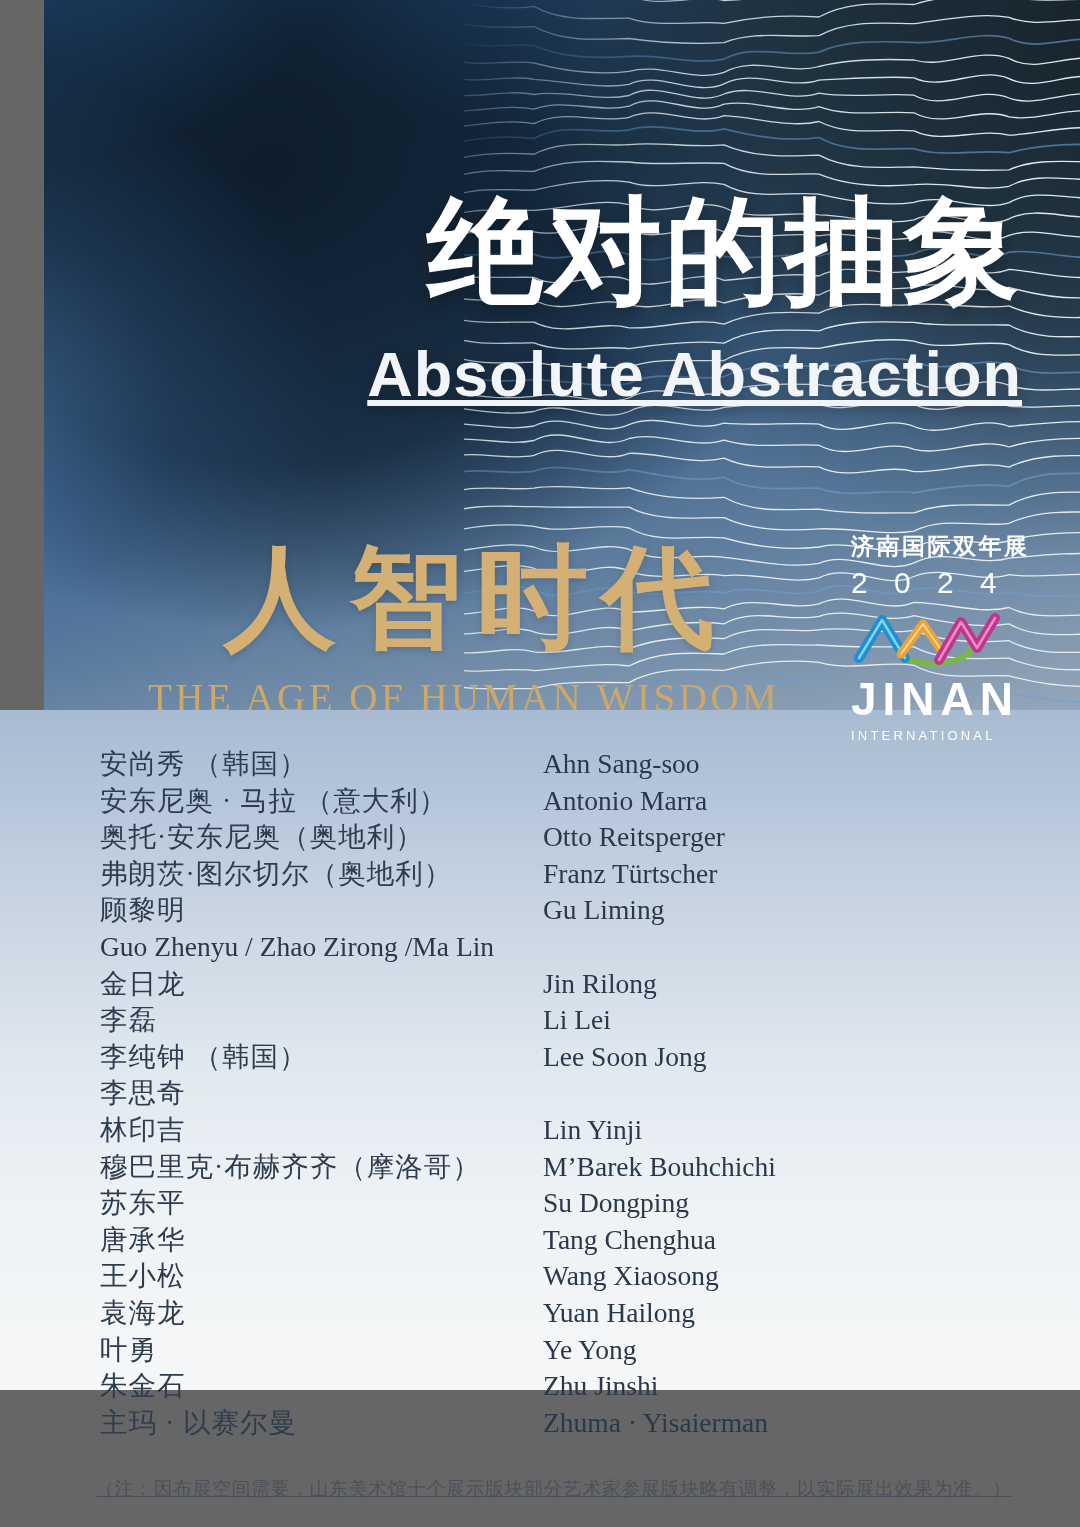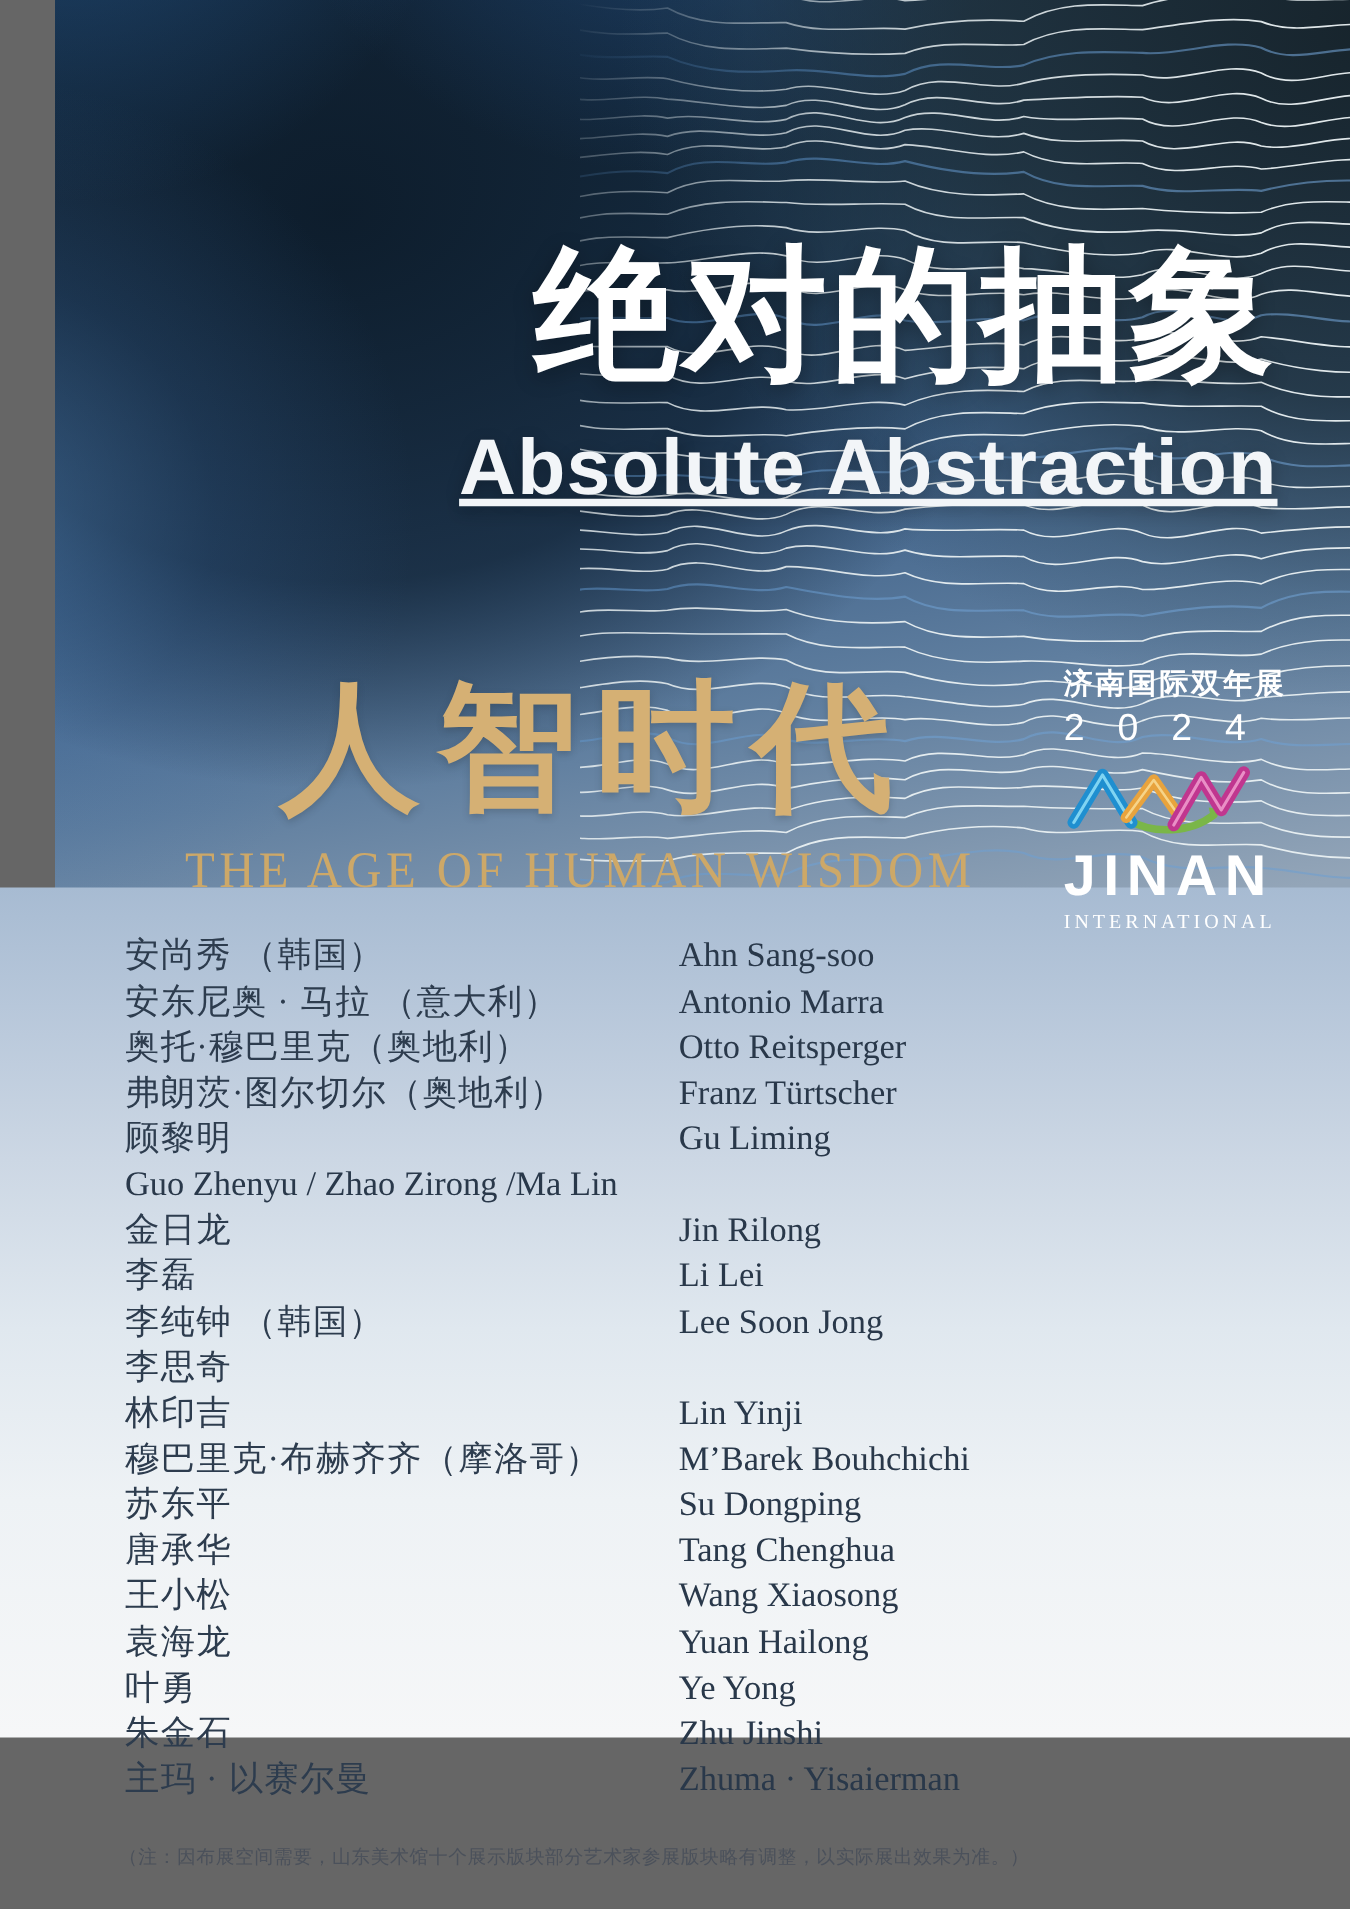--- a/index.html
+++ b/index.html
@@ -46,41 +46,41 @@
     white-space:nowrap;
     font-family:"Liberation Serif","DejaVu Serif",serif;
     transform:scaleY(1.05);
   }
   
   .biennale{position:absolute;top:531px;left:815px;width:200px;z-index:5;color:#fff;margin-left:36px;}
   .bi-cn{font-size:23px;font-weight:600;letter-spacing:2.5px;white-space:nowrap;}
   .bi-year{font-size:30px;font-weight:300;letter-spacing:9px;margin-top:4px;white-space:nowrap;}
   .bi-mark{margin-top:6px;width:150px;height:62px;}
   .bi-name{font-size:46px;font-weight:700;letter-spacing:6px;margin-top:0px;white-space:nowrap;}
-  .bi-sub{font-size:16px;font-weight:400;letter-spacing:3.2px;margin-top:2px;white-space:nowrap;font-family:Liberation Serif, serif;}
+  .bi-sub{font-size:13px;font-weight:400;letter-spacing:3.2px;margin-top:2px;white-space:nowrap;}
   
   .list-section{
     position:absolute;top:710px;left:0;width:1080px;height:680px;
     background:linear-gradient(#a7bbd2 0%,#b7c7da 14%,#ccd7e4 32%,#e0e8ef 52%,#eef2f5 72%,#f6f7f8 100%);
   }
   .artist-list{
     position:absolute;top:36px;left:100px;right:60px;
     font-family:"Liberation Serif","DejaVu Serif",serif;
     color:#2d3c4e;
   }
   .artist-list .row{
     display:grid;grid-template-columns:443px auto;
     line-height:36.6px;font-size:27.5px;white-space:nowrap;
   }
   .artist-list .cn{letter-spacing:1px;}
   .artist-list .en{color:#29384a;}
   .footnote{
     position:absolute;top:766px;left:95px;
     font-family:"Liberation Serif","DejaVu Serif",serif;
-    font-size:15px;color:#4b515b;letter-spacing:0.5px;white-space:nowrap;
+    font-size:19px;color:#4b515b;letter-spacing:0.5px;white-space:nowrap;text-decoration:underline;
   }
 </style>
 </head>
 <body>
 
 <div class="poster">
 
   <div class="header">
     <div class="wave-wrap">
       <svg id="waves" viewBox="0 0 660 730" preserveAspectRatio="none">
@@ -170,21 +170,21 @@
     <div class="artist-list">
         <div class="row">
           <span class="cn">安尚秀 （韩国）</span>
           <span class="en">Ahn Sang-soo</span>
         </div>
         <div class="row">
           <span class="cn">安东尼奥 · 马拉 （意大利）</span>
           <span class="en">Antonio Marra</span>
         </div>
         <div class="row">
-          <span class="cn">奥托·穆巴里克（奥地利）</span>
+          <span class="cn">奥托·安东尼奥（奥地利）</span>
           <span class="en">Otto Reitsperger</span>
         </div>
         <div class="row">
           <span class="cn">弗朗茨·图尔切尔（奥地利）</span>
           <span class="en">Franz Türtscher</span>
         </div>
         <div class="row">
           <span class="cn">顾黎明</span>
           <span class="en">Gu Liming</span>
         </div>

